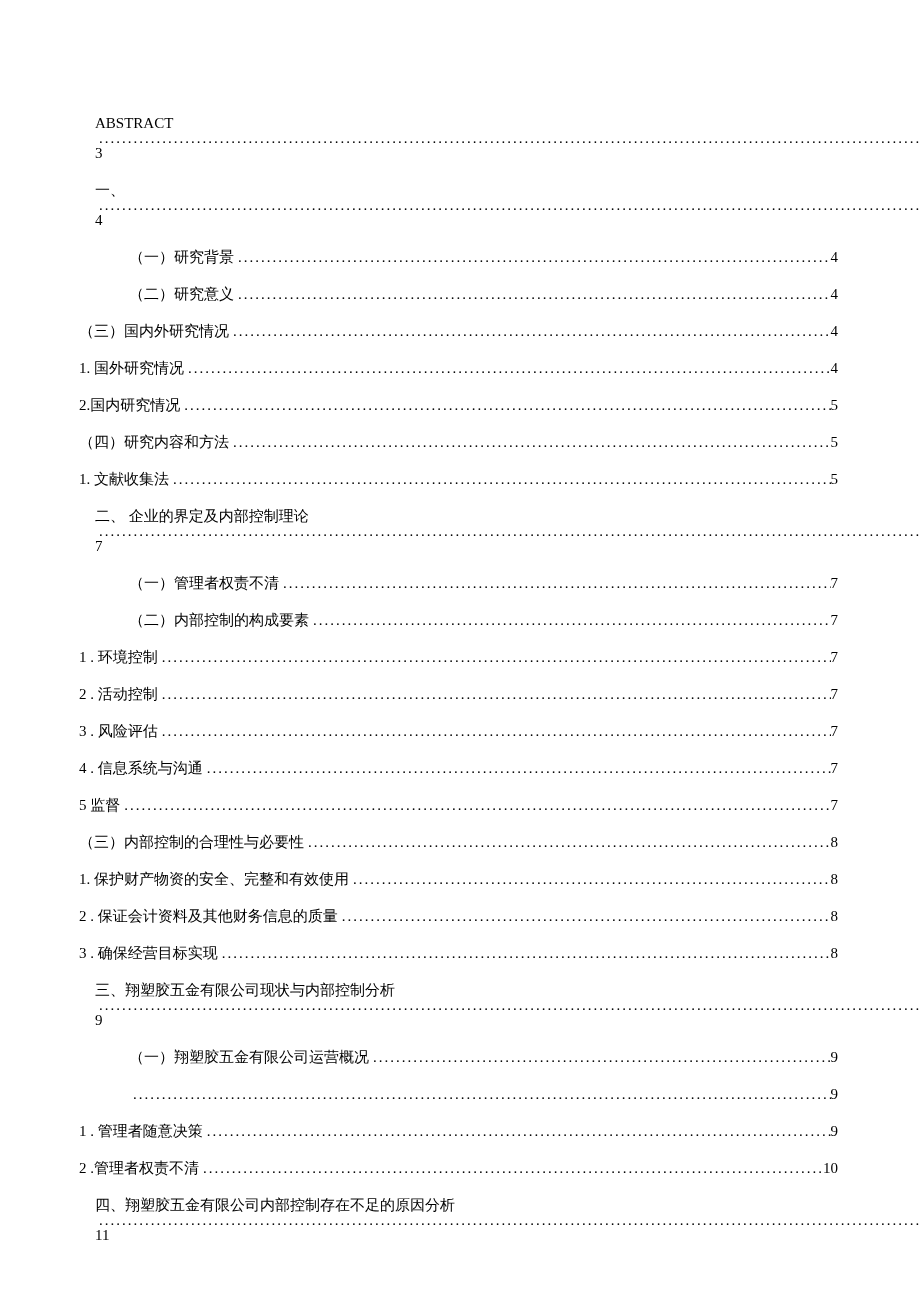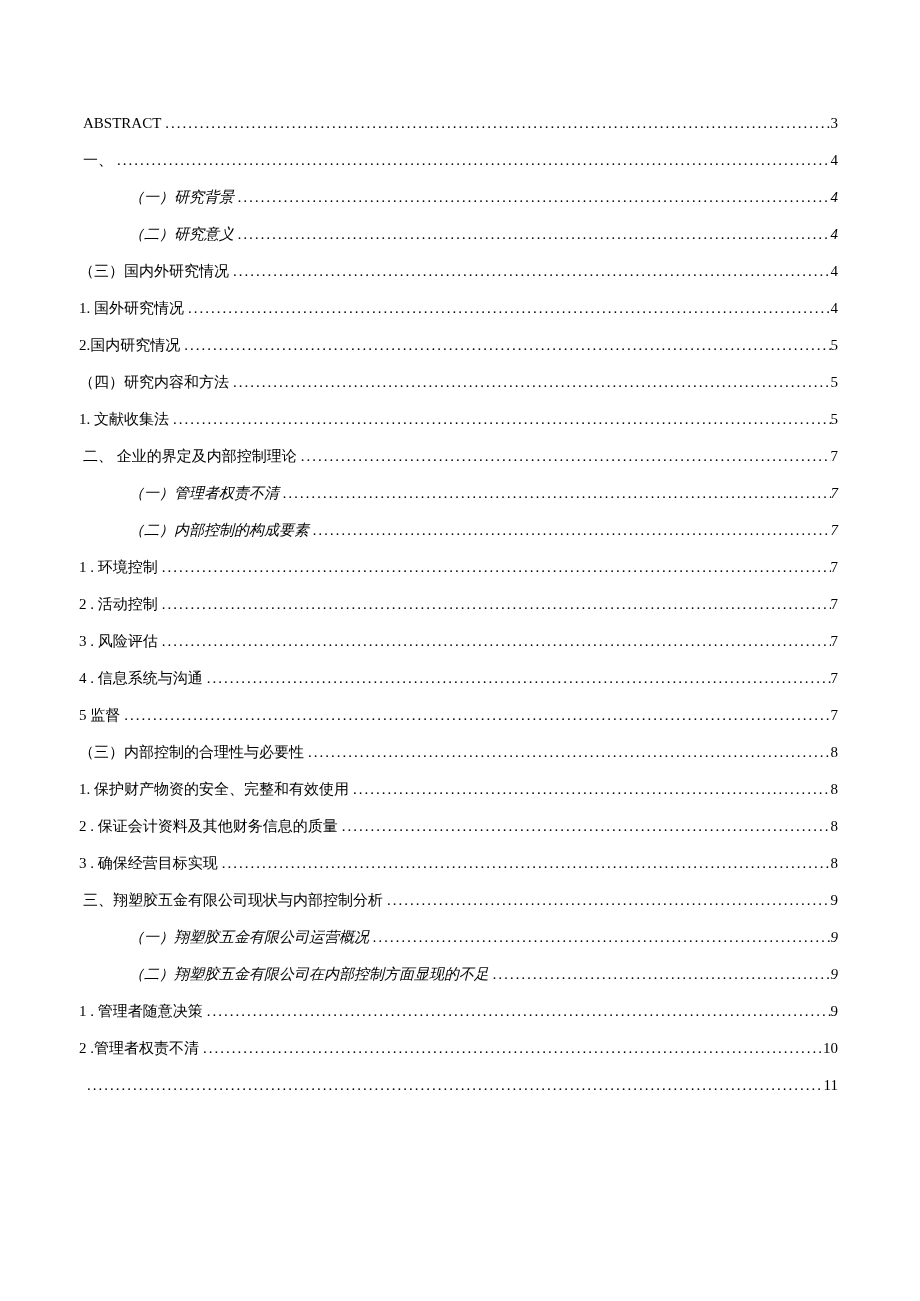--- a/index.html
+++ b/index.html
@@ -26,22 +26,22 @@
       letter-spacing: 2px;
       color: #000;
       padding: 0 4px;
       position: relative;
     }
     .toc-leader::after {
       content: "........................................................................................................................................................................................................................";
       display: block;
     }
     .toc-page { flex: 0 0 auto; }
-    .indent-0 { margin-left: 4px; }
-    .indent-1 { margin-left: 50px; font-style: italic; }
+    .indent-0 { margin-left: 16px; flex-direction: column; }
+    .indent-1 { margin-left: 50px; }
     .indent-2 { }
   </style>
 </head>
 <body>
 
 <div id="toc-container">
     <div class="toc-line indent-0">
       <span class="toc-label">ABSTRACT</span>
       <span class="toc-leader"></span>
       <span class="toc-page">3</span>
@@ -150,31 +150,31 @@
       <span class="toc-label">三、翔塑胶五金有限公司现状与内部控制分析</span>
       <span class="toc-leader"></span>
       <span class="toc-page">9</span>
     </div>
     <div class="toc-line indent-1">
       <span class="toc-label">（一）翔塑胶五金有限公司运营概况</span>
       <span class="toc-leader"></span>
       <span class="toc-page">9</span>
     </div>
     <div class="toc-line indent-1">
-      <span class="toc-label">（二）翔塑胶五金有限公司在内部控制方面显现的不足</span>
       <span class="toc-leader"></span>
       <span class="toc-page">9</span>
     </div>
     <div class="toc-line indent-2">
       <span class="toc-label">1  . 管理者随意决策</span>
       <span class="toc-leader"></span>
       <span class="toc-page">9</span>
     </div>
     <div class="toc-line indent-2">
       <span class="toc-label">2  .管理者权责不清</span>
       <span class="toc-leader"></span>
       <span class="toc-page">10</span>
     </div>
     <div class="toc-line indent-0">
+      <span class="toc-label">四、翔塑胶五金有限公司内部控制存在不足的原因分析</span>
       <span class="toc-leader"></span>
       <span class="toc-page">11</span>
     </div>
   </div>
 
 </body></html>

